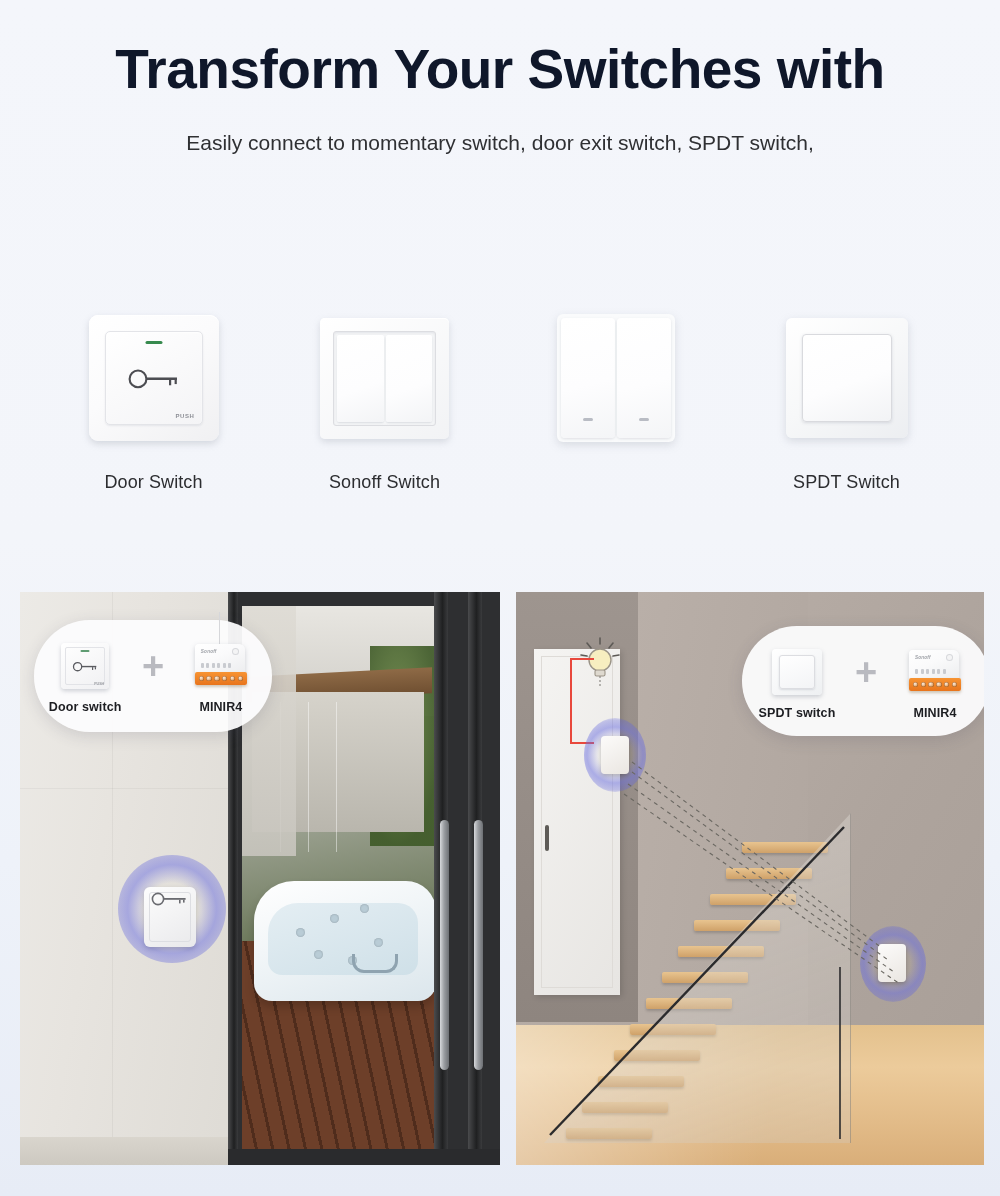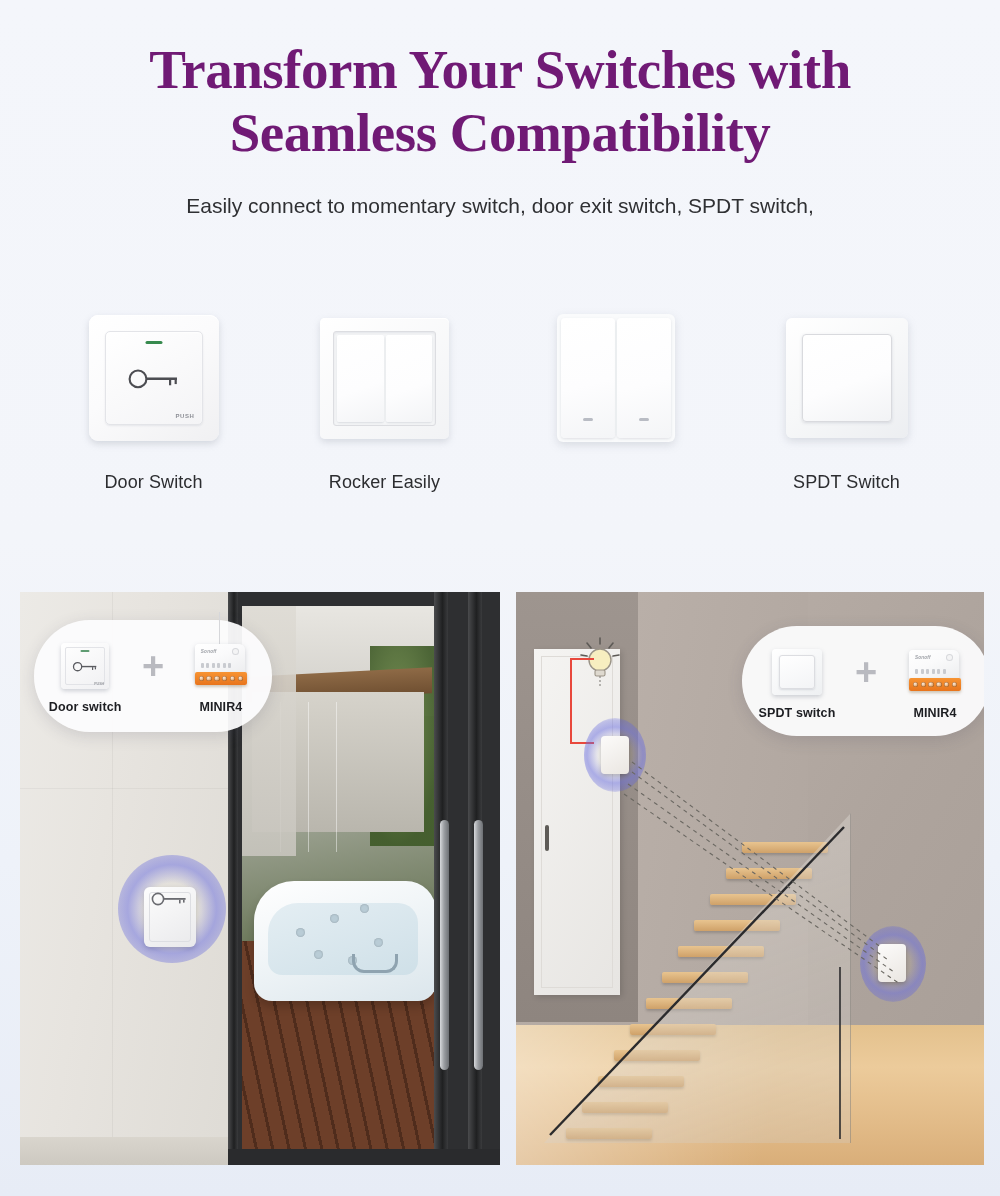--- a/index.html
+++ b/index.html
@@ -8,23 +8,23 @@
     background:linear-gradient(180deg,#f4f6fb 0%,#f3f5fa 45%,#eef2f9 72%,#e7ecf6 100%);
     font-family:"Liberation Sans",sans-serif;
     overflow:hidden;position:relative;
   }
   .page{position:relative;width:1000px;height:1196px;}
 
   
   .hero{padding-top:38px;text-align:center;}
   .hero h1{
     margin:0;
-    font-family:Liberation Serif, serif;
+    font-family:Liberation Sans, sans-serif;
     font-size:55px;line-height:63px;font-weight:bold;
-    color:#701a75;letter-spacing:-0.5px;
+    color:#0f172a;letter-spacing:-0.5px;
   }
   .hero h1 .ln{display:block;}
   .hero p{
     margin:26px 0 0 0;
     font-size:21px;line-height:31px;font-weight:normal;color:#2f3033;
   }
   .hero p .ln{display:block;}
 
   
   .gallery{
@@ -300,21 +300,20 @@
   }
 </style>
 </head>
 <body>
 
 <div class="page">
 
   <div class="hero">
     <h1>
       <span class="ln">Transform Your Switches with</span>
-      <span class="ln">Seamless Compatibility</span>
     </h1>
     <p>
       <span class="ln">Easily connect to momentary switch, door exit switch, SPDT switch,</span>
     </p>
   </div>
 
   <div class="gallery">
 
     <div class="gcell">
       <div class="gstage">
@@ -336,21 +335,21 @@
 
     <div class="gcell">
       <div class="gstage">
         <div class="sw-rocker">
           <div class="frame">
             <div class="pad"></div>
             <div class="pad"></div>
           </div>
         </div>
       </div>
-      <div class="glabel">Rocker Easily</div>
+      <div class="glabel">Sonoff Switch</div>
     </div>
 
     <div class="gcell">
       <div class="gstage">
         <div class="sw-mom">
           <div class="pad">
               <div class="dash"></div>
             </div>
           <div class="pad">
               <div class="dash"></div>

